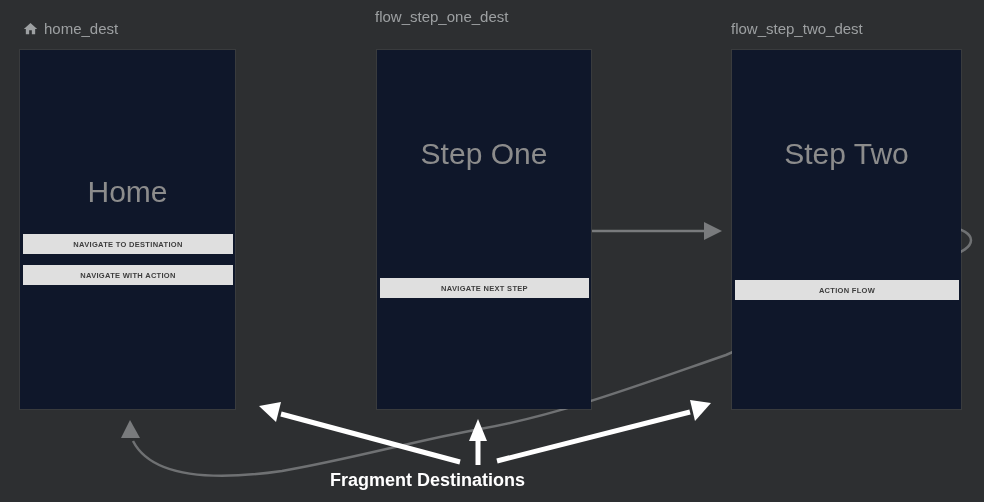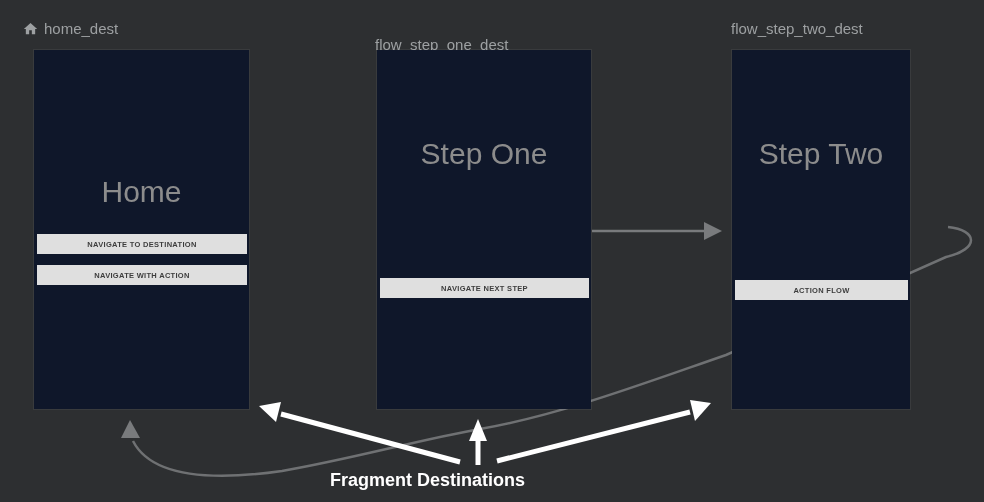--- a/index.html
+++ b/index.html
@@ -68,42 +68,42 @@
   </g>
 </svg>
 
 <div class="dest-group">
   <div class="dest-header" style="left:22px; top:20px;">
     <svg width="17" height="16" viewBox="0 0 24 24">
       <path d="M10 20v-6h4v6h5v-8h3L12 3 2 12h3v8z" fill="#9da0a2"></path>
     </svg>
     <span>home_dest</span>
   </div>
-  <div class="card" style="left:34px; top:50px; width:215px; height:359px;">
+  <div class="card" style="left:20px; top:50px; width:215px; height:359px;">
     <div class="card-title" style="top:126px;">Home</div>
     <div class="card-btn" style="top:184px;">NAVIGATE TO DESTINATION</div>
     <div class="card-btn" style="top:215px;">NAVIGATE WITH ACTION</div>
   </div>
 </div>
 
 <div class="dest-group">
-  <div class="dest-header" style="left:375px; top:36px;">
+  <div class="dest-header" style="left:375px; top:8px;">
     <span>flow_step_one_dest</span>
   </div>
   <div class="card" style="left:377px; top:50px; width:214px; height:359px;">
     <div class="card-title" style="top:88px;">Step One</div>
     <div class="card-btn" style="top:228px;">NAVIGATE NEXT STEP</div>
   </div>
 </div>
 
 <div class="dest-group">
   <div class="dest-header" style="left:731px; top:20px;">
     <span>flow_step_two_dest</span>
   </div>
-  <div class="card" style="left:732px; top:50px; width:178px; height:359px;">
+  <div class="card" style="left:732px; top:50px; width:229px; height:359px;">
     <div class="card-title" style="top:88px;">Step Two</div>
     <div class="card-btn" style="top:230px;">ACTION FLOW</div>
   </div>
 </div>
 
 <svg class="layer" id="annotation-layer">
   <g>
     <line x1="460" y1="462" x2="281" y2="414" stroke="#ffffff" stroke-width="5"></line>
     <polygon points="259,406 281,402 276,422" fill="#ffffff"></polygon>
   </g>

